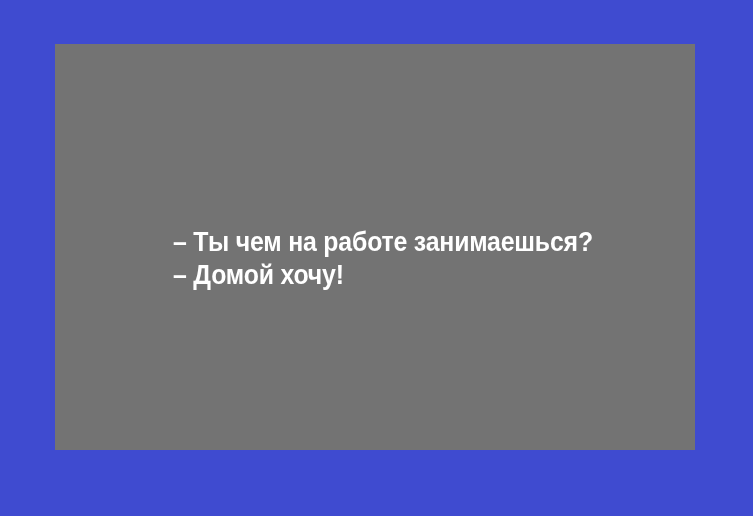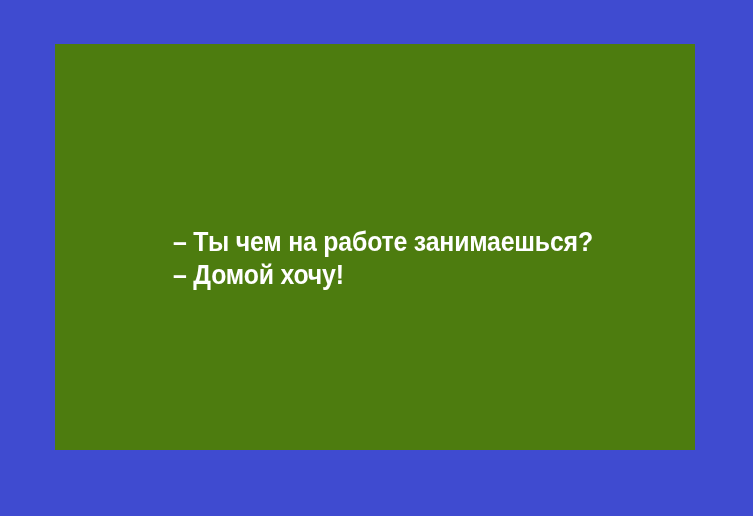--- a/index.html
+++ b/index.html
@@ -23,21 +23,21 @@
     box-sizing: border-box;
   }
 
   
   .card {
     position: absolute;
     left: 55px;
     top: 44px;
     width: 640px;
     height: 406px;
-    background: #4d7c0f;
+    background: #737373;
     border-radius: 0;
     box-sizing: border-box;
   }
 
   
   .joke-block {
     position: absolute;
     left: 118px;          
     top: 182px;           
     width: 500px;

